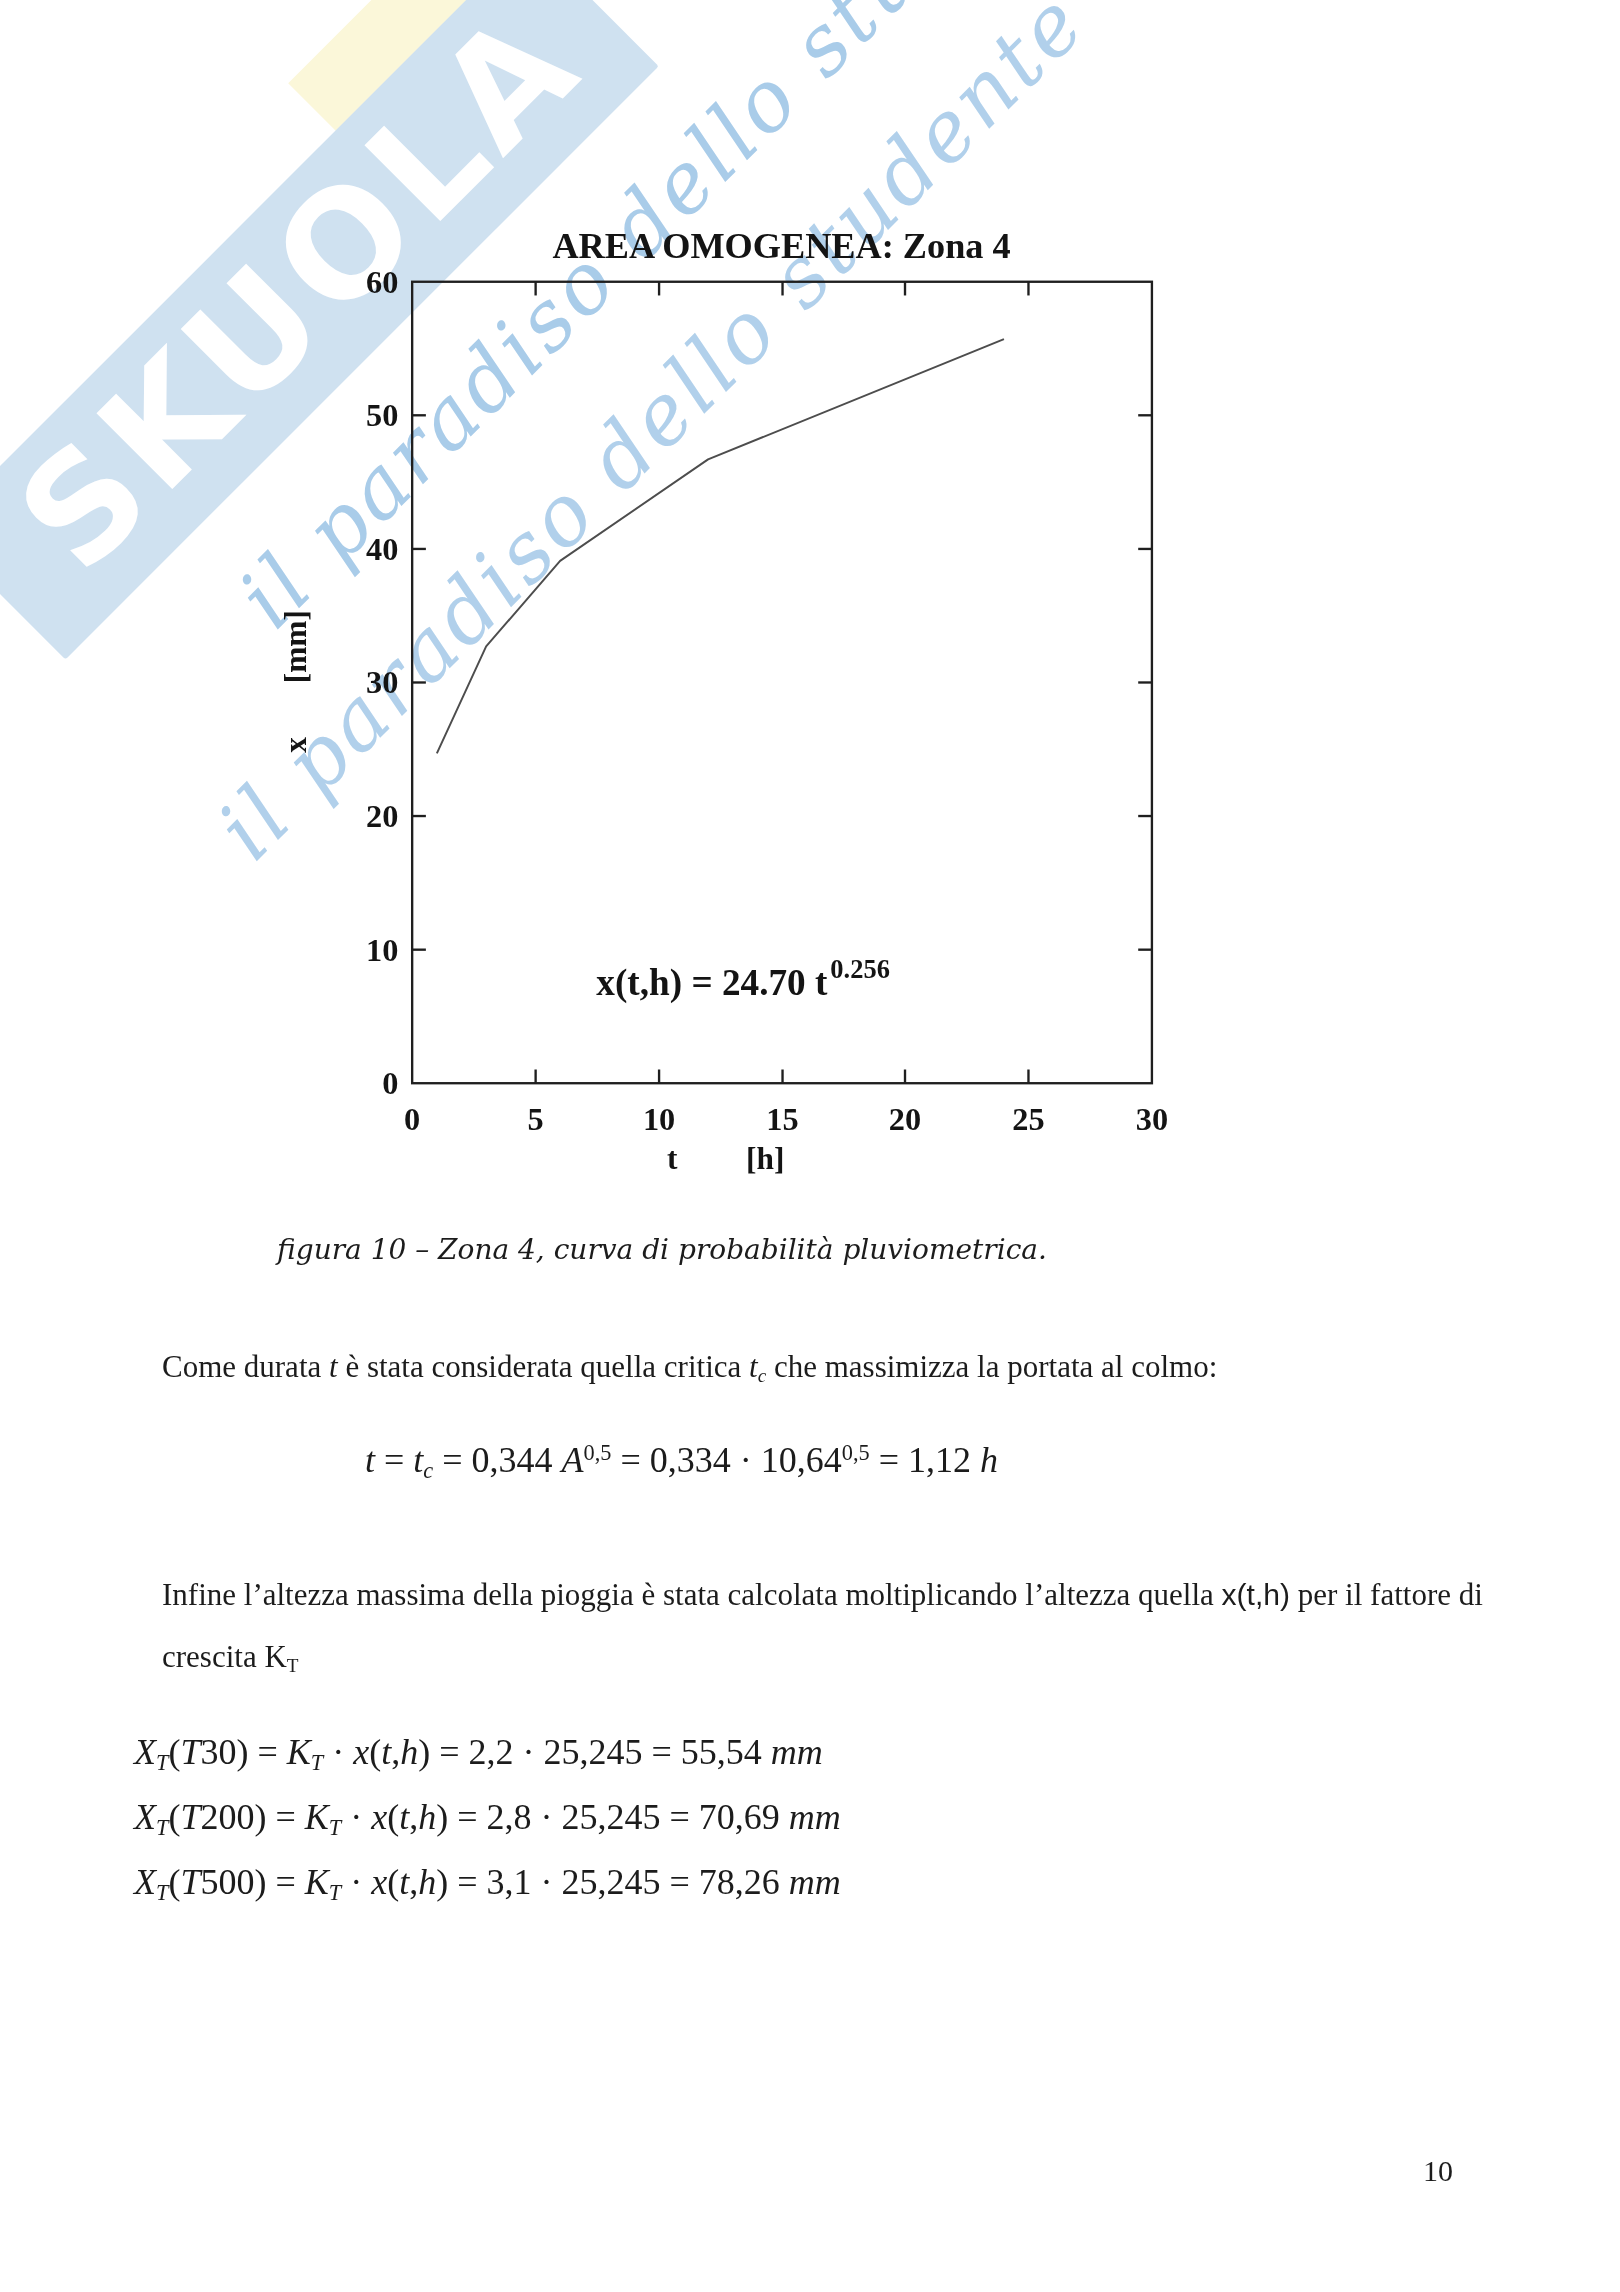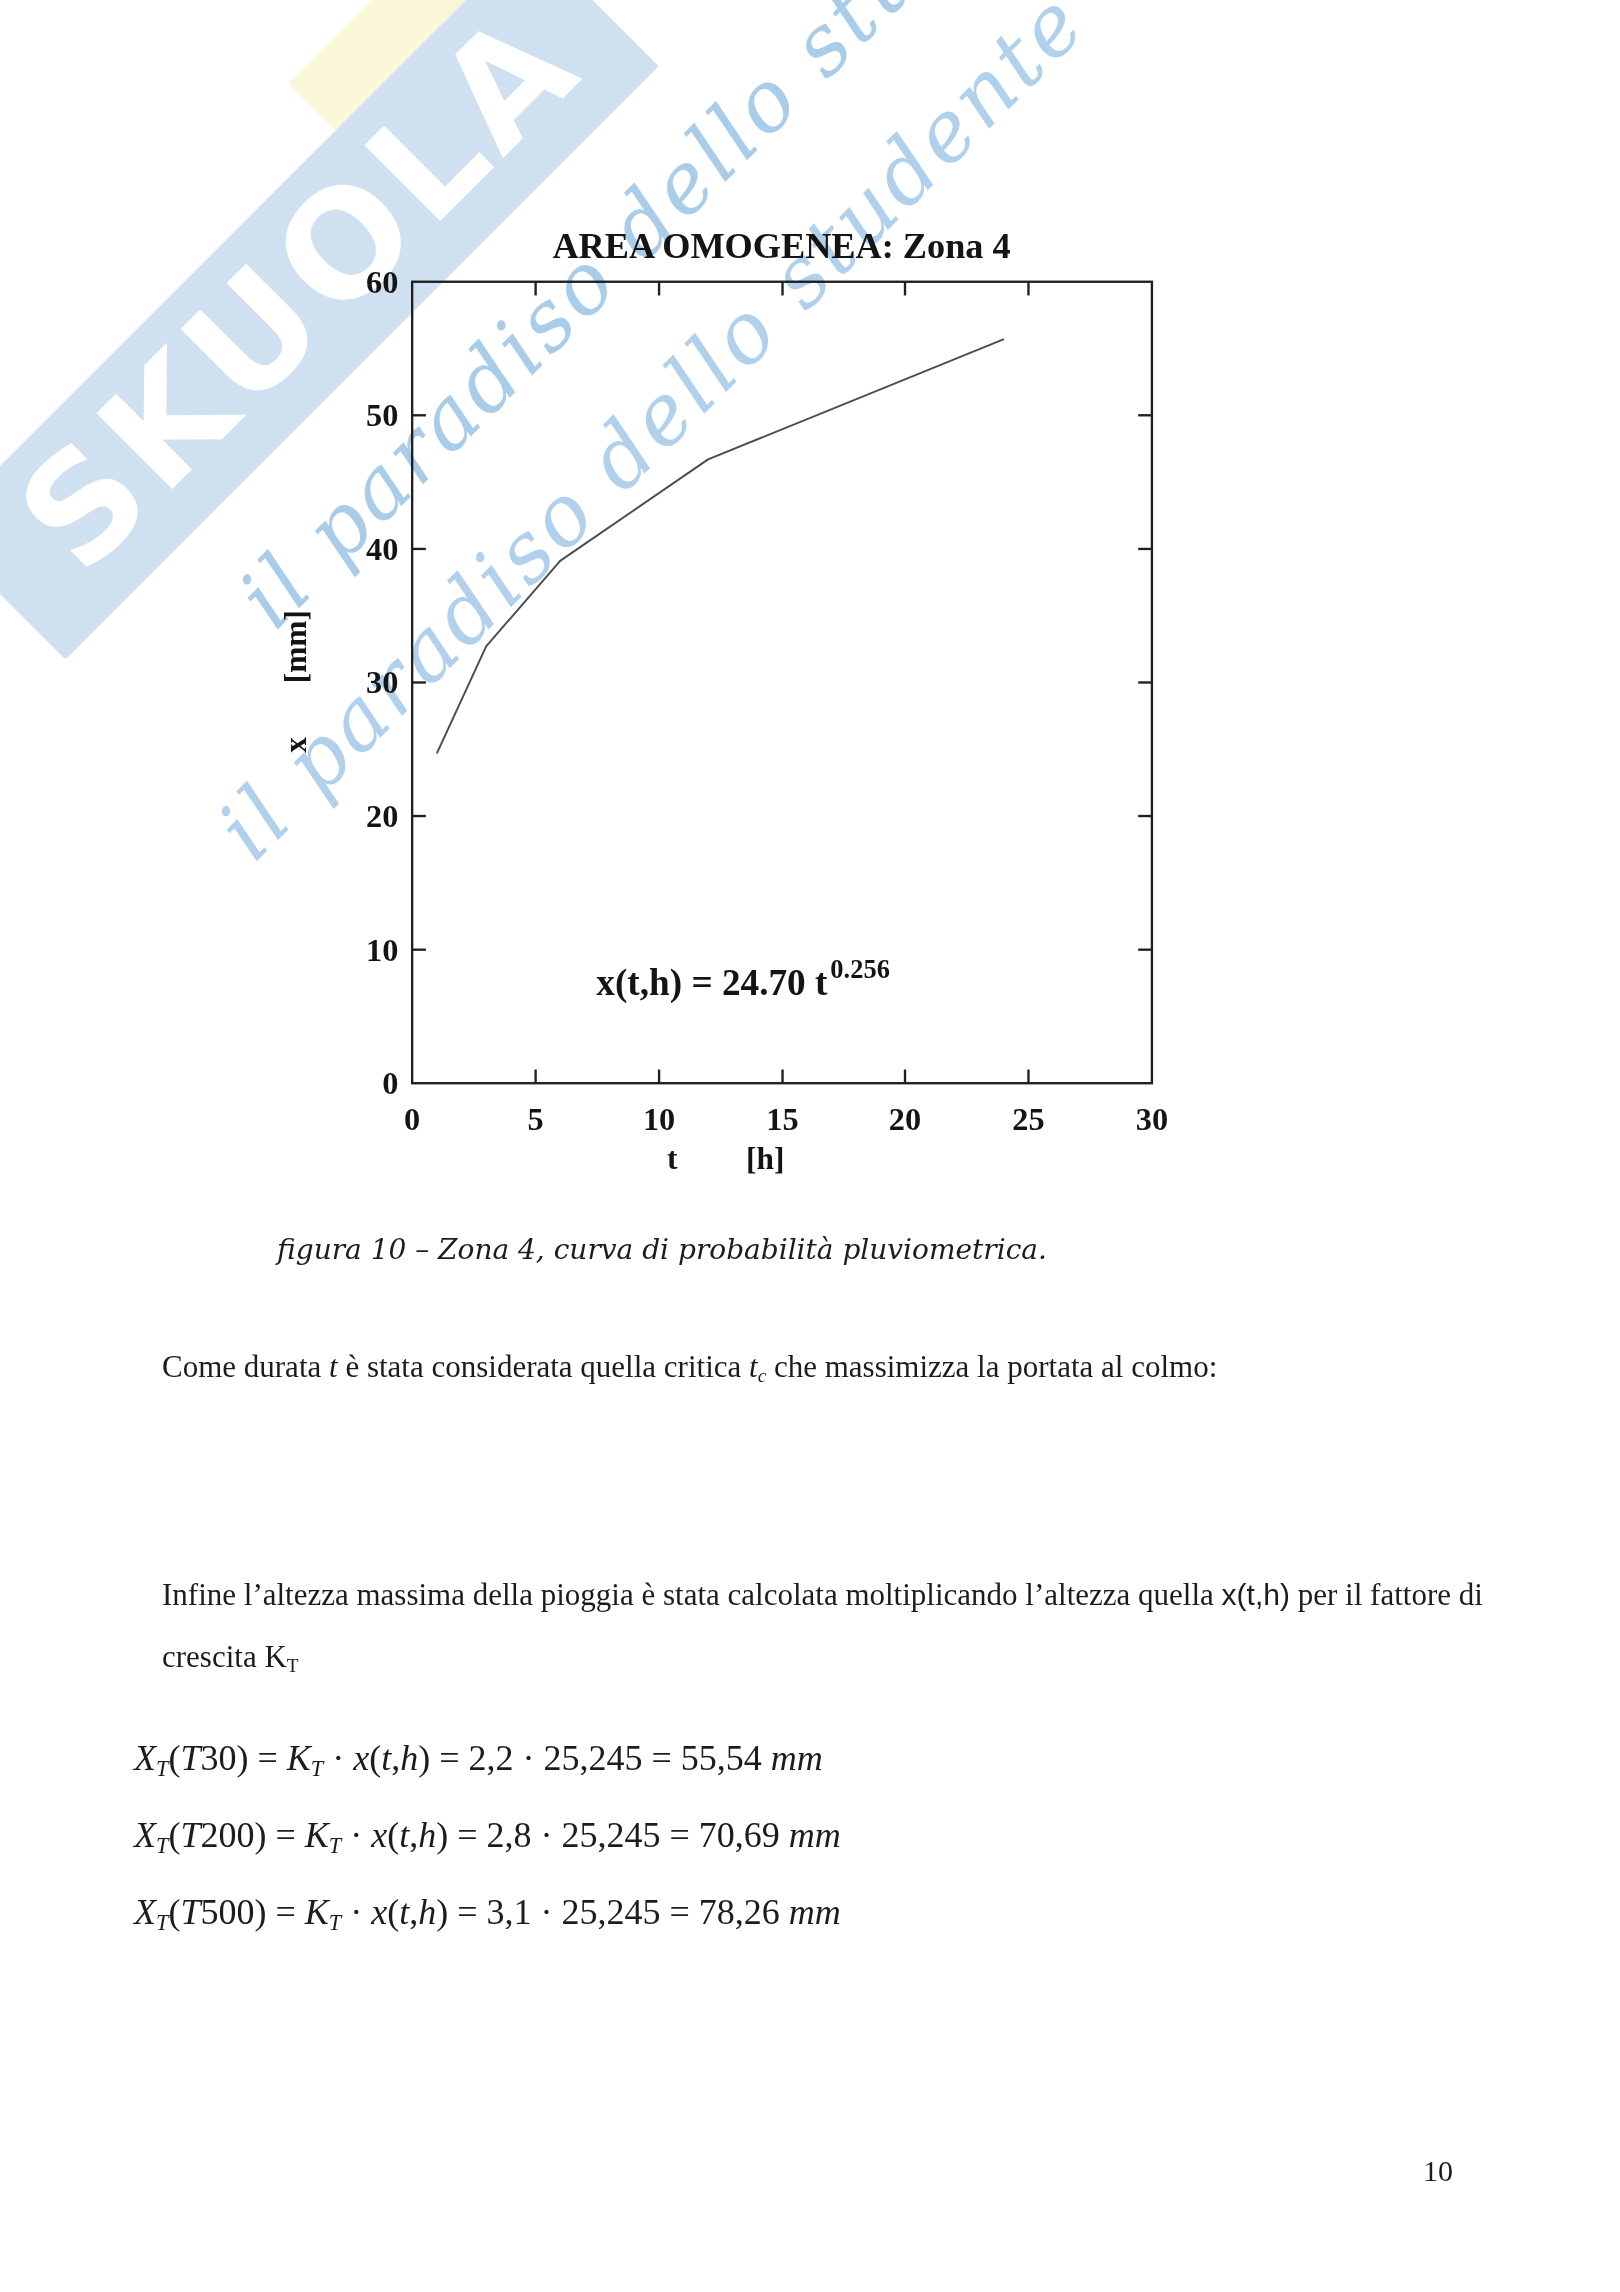--- a/index.html
+++ b/index.html
@@ -37,21 +37,21 @@
 
   
   .caption { position:absolute; left:118px; top:1233px; width:1088px; text-align:center; z-index:1;
              font-family:"DejaVu Serif", serif; font-style:italic; font-size:28px; }
   .bodytext { position:absolute; left:154px; width:1343px; z-index:1; font-size:31px; margin:8px; }
   .p1 { top:1341px; }
   .p2 { top:1556px; line-height:62px; }
   .formula { font-size:36px; z-index:1; }
   .f-tc { position:absolute; left:365px; top:1439px; }
   .formula-block { position:absolute; left:134px; top:1725px; z-index:1; }
-  .formula-block .formula { line-height:67px; }
+  .formula-block .formula { line-height:55px; }
   .seg-n { font-style:normal; }
   .seg-i { font-style:italic; }
   .seg-sub  { font-size:0.62em; vertical-align:-0.28em; }
   .seg-subi { font-size:0.62em; vertical-align:-0.28em; font-style:italic; }
   .seg-sup  { font-size:0.62em; vertical-align:0.55em; }
   .seg-x { font-family:Liberation Sans, sans-serif; font-size:0.97em; }
   .pageno { position:absolute; left:1423px; top:2154px; font-size:30px; z-index:1; }
 </style>
 </head>
 <body>
@@ -133,20 +133,21 @@
     </text>
     <text class="axlab" x="470" y="968" text-anchor="middle">
       <tspan>t</tspan><tspan dx="70">[h]</tspan>
     </text>
   </svg>
 
   <div class="caption">figura 10 – Zona 4, curva di probabilità pluviometrica.</div>
 
   <p class="bodytext p1"><span class="seg-n">Come durata </span><span class="seg-i">t</span><span class="seg-n"> è stata considerata quella critica </span><span class="seg-i">t</span><span class="seg-subi">c</span><span class="seg-n"> che massimizza la portata al colmo:</span></p>
 
+  <div class="formula f-tc"><span class="seg-i">t</span><span class="seg-n"> = </span><span class="seg-i">t</span><span class="seg-subi">c</span><span class="seg-n"> = 0,344 </span><span class="seg-i">A</span><span class="seg-sup">0,5</span><span class="seg-n"> = 0,334 · 10,64</span><span class="seg-sup">0,5</span><span class="seg-n"> = 1,12 </span><span class="seg-i">h</span></div>
 
   <p class="bodytext p2"><span class="seg-n">Infine l’altezza massima della pioggia è stata calcolata moltiplicando l’altezza quella </span><span class="seg-x">x(t,h)</span><span class="seg-n"> per il fattore di crescita </span><span class="seg-n">K</span><span class="seg-sub">T</span></p>
 
   <div class="formula-block">
     <div class="formula"><span class="seg-i">X</span><span class="seg-subi">T</span><span class="seg-n">(</span><span class="seg-i">T</span><span class="seg-n">30) = </span><span class="seg-i">K</span><span class="seg-subi">T</span><span class="seg-n"> · </span><span class="seg-i">x</span><span class="seg-n">(</span><span class="seg-i">t</span><span class="seg-n">,</span><span class="seg-i">h</span><span class="seg-n">) = 2,2 · 25,245 = 55,54 </span><span class="seg-i">mm</span></div>
     <div class="formula"><span class="seg-i">X</span><span class="seg-subi">T</span><span class="seg-n">(</span><span class="seg-i">T</span><span class="seg-n">200) = </span><span class="seg-i">K</span><span class="seg-subi">T</span><span class="seg-n"> · </span><span class="seg-i">x</span><span class="seg-n">(</span><span class="seg-i">t</span><span class="seg-n">,</span><span class="seg-i">h</span><span class="seg-n">) = 2,8 · 25,245 = 70,69 </span><span class="seg-i">mm</span></div>
     <div class="formula"><span class="seg-i">X</span><span class="seg-subi">T</span><span class="seg-n">(</span><span class="seg-i">T</span><span class="seg-n">500) = </span><span class="seg-i">K</span><span class="seg-subi">T</span><span class="seg-n"> · </span><span class="seg-i">x</span><span class="seg-n">(</span><span class="seg-i">t</span><span class="seg-n">,</span><span class="seg-i">h</span><span class="seg-n">) = 3,1 · 25,245 = 78,26 </span><span class="seg-i">mm</span></div>
   </div>
 
   <div class="pageno">10</div>

